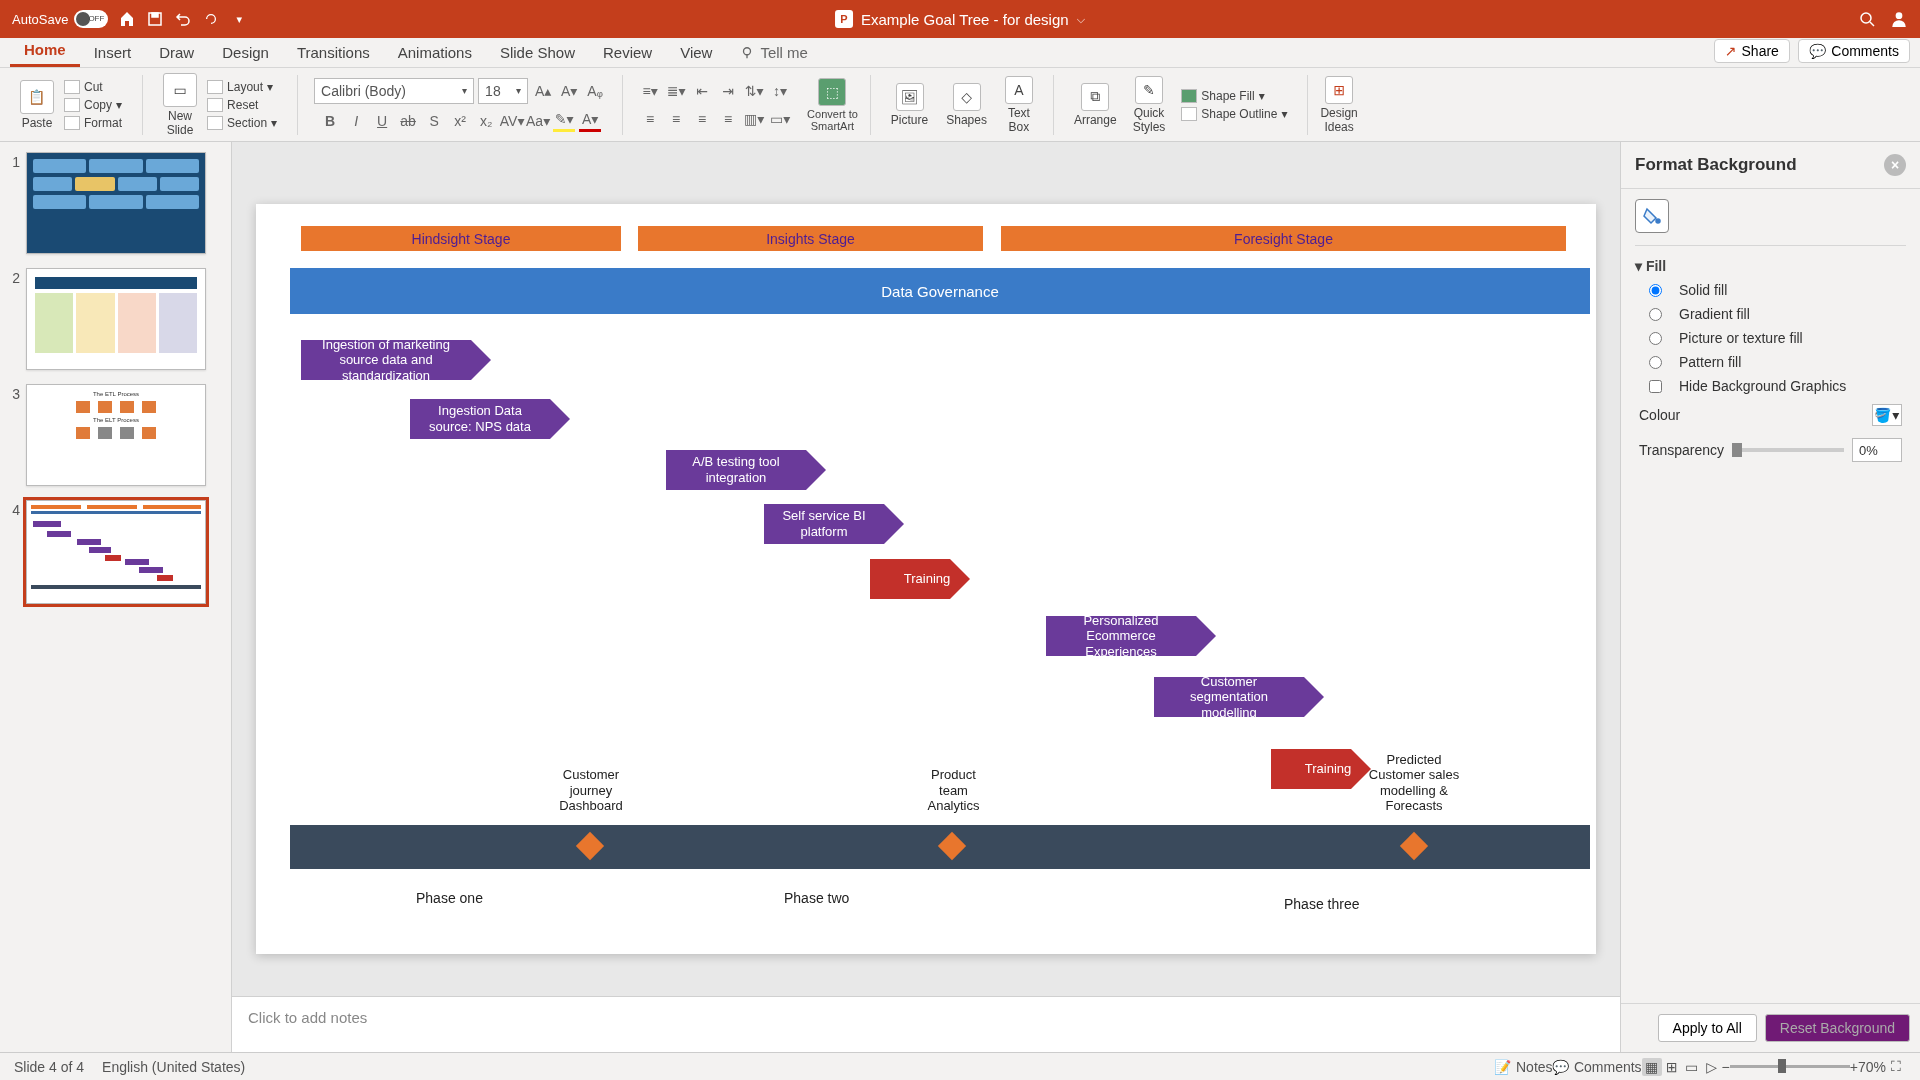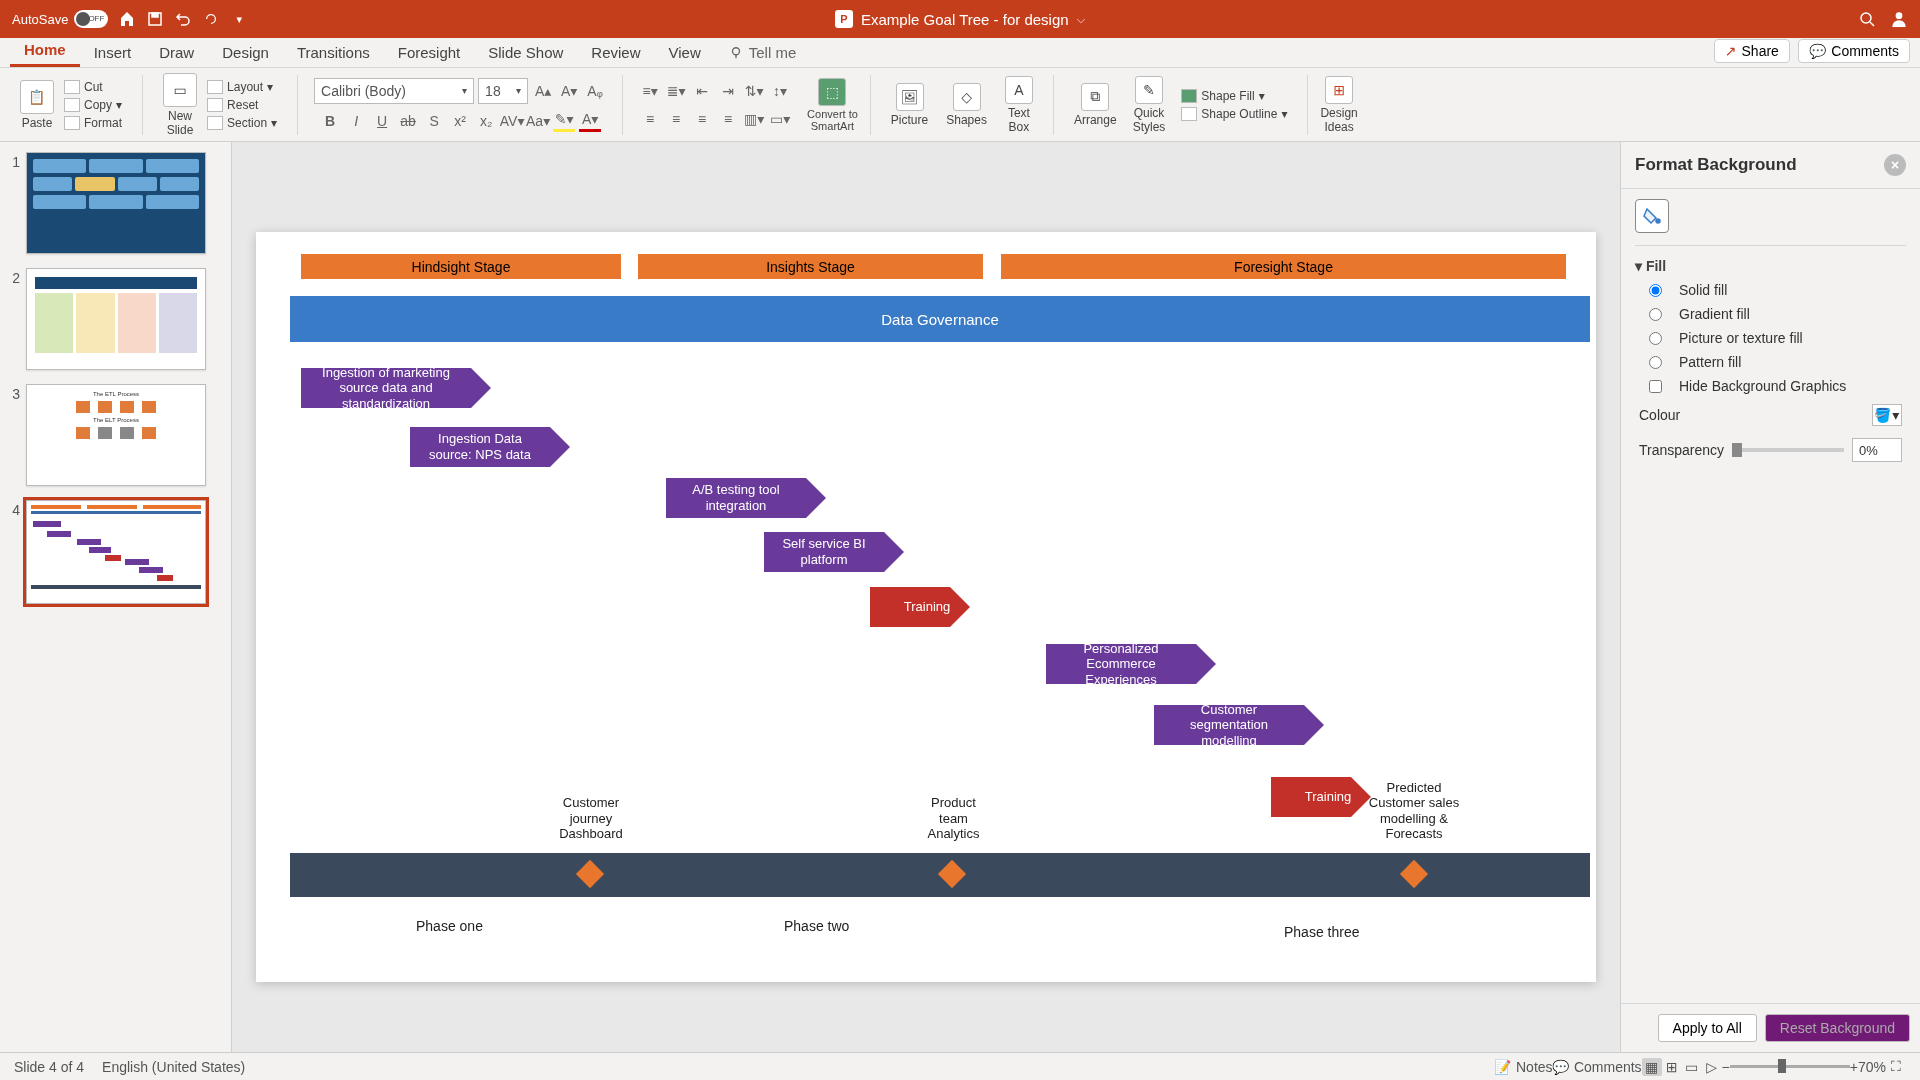--- a/index.html
+++ b/index.html
@@ -63,21 +63,21 @@
 .th-s4 .bot { position: absolute; bottom: 14px; left: 4px; right: 4px; height: 4px; background: #3a4a5c; }
 .th-s4 .c { position: absolute; height: 6px; background: #6a3a9a; }
 .th-s4 .c.r { background: #c3302a; }
 
 .canvaswrap { flex: 1; background: #e8e8e8; display: flex; flex-direction: column; position: relative; }
 .canvas { flex: 1; display: flex; align-items: center; justify-content: center; position: relative; padding: 20px; padding-bottom: 0; }
 .slide { width: 1340px; height: 750px; background: #fff; box-shadow: 0 2px 10px rgba(0,0,0,0.2); position: relative; }
 .notes { height: 56px; background: #fff; border-top: 1px solid #d0d0d0; padding: 12px 16px; color: #888; font-size: 15px; }
 
 
-.stage { position: absolute; top: 22px; height: 25px; background: #e8762d; color: #000000; font-size: 14px; display: flex; align-items: center; justify-content: center; font-weight: 500; }
+.stage { position: absolute; top: 22px; height: 25px; background: #e8762d; color: #4c1d95; font-size: 14px; display: flex; align-items: center; justify-content: center; font-weight: 500; }
 .gov { position: absolute; top: 64px; left: 34px; right: 6px; height: 46px; background: #3a7bc8; color: #fff; display: flex; align-items: center; justify-content: center; font-size: 15px; }
 .chev { position: absolute; height: 40px; display: flex; align-items: center; justify-content: center; color: #fff; font-size: 13px; font-weight: 500; text-align: center; padding: 0 10px; line-height: 1.2; }
 .chev::after { content: ''; position: absolute; right: -20px; top: 0; border-left: 20px solid; border-top: 20px solid transparent; border-bottom: 20px solid transparent; }
 .chev.purple { background: #6a3a9a; } .chev.purple::after { border-left-color: #6a3a9a; }
 .chev.red { background: #c3302a; padding-left: 44px; } .chev.red::after { border-left-color: #c3302a; }
 .tl { position: absolute; bottom: 85px; left: 34px; right: 6px; height: 44px; background: #3a4a5c; }
 .dia { position: absolute; width: 20px; height: 20px; background: #e8762d; transform: rotate(45deg); bottom: 98px; }
 .lbl { position: absolute; font-size: 13px; color: #222; text-align: center; line-height: 1.2; }
 .phase { position: absolute; bottom: 48px; font-size: 14px; color: #222; }
 
@@ -162,21 +162,21 @@
       </div>
   </div>
 </div>
 
 <div class="tabbar">
   <div class="tab active">Home</div>
   <div class="tab">Insert</div>
   <div class="tab">Draw</div>
   <div class="tab">Design</div>
   <div class="tab">Transitions</div>
-  <div class="tab">Foresight</div>
+  <div class="tab">Animations</div>
   <div class="tab">Slide Show</div>
   <div class="tab">Review</div>
   <div class="tab">View</div>
   <div class="tellme">
     <svg width="14" height="14" viewBox="0 0 16 16" fill="none" stroke="#666" stroke-width="1.5">
         <circle cx="8" cy="6" r="4"></circle>
         <line x1="8" y1="10" x2="8" y2="14"></line>
       </svg>
     <span>Tell me</span>
   </div>
@@ -424,20 +424,21 @@
         <div class="tl"></div>
         <div class="dia" style="left:324px;"></div>
         <div class="dia" style="left:686px;"></div>
         <div class="dia" style="left:1148px;"></div>
 
         <div class="phase" style="left:160px;">Phase one</div>
         <div class="phase" style="left:528px;">Phase two</div>
         <div class="phase" style="left:1028px;bottom:42px;">Phase three</div>
       </div>
     </div>
+    <div class="notes"><span>Click to add notes</span></div>
   </div>
 
   <div class="rightpane">
     <div class="rp-head">
       <span>Format Background</span>
       <div class="x">×</div>
     </div>
     <div class="rp-body">
       <div class="rp-icon">
           <svg width="20" height="20" viewBox="0 0 20 20" fill="none" stroke="#3a7bc8" stroke-width="1.5">

